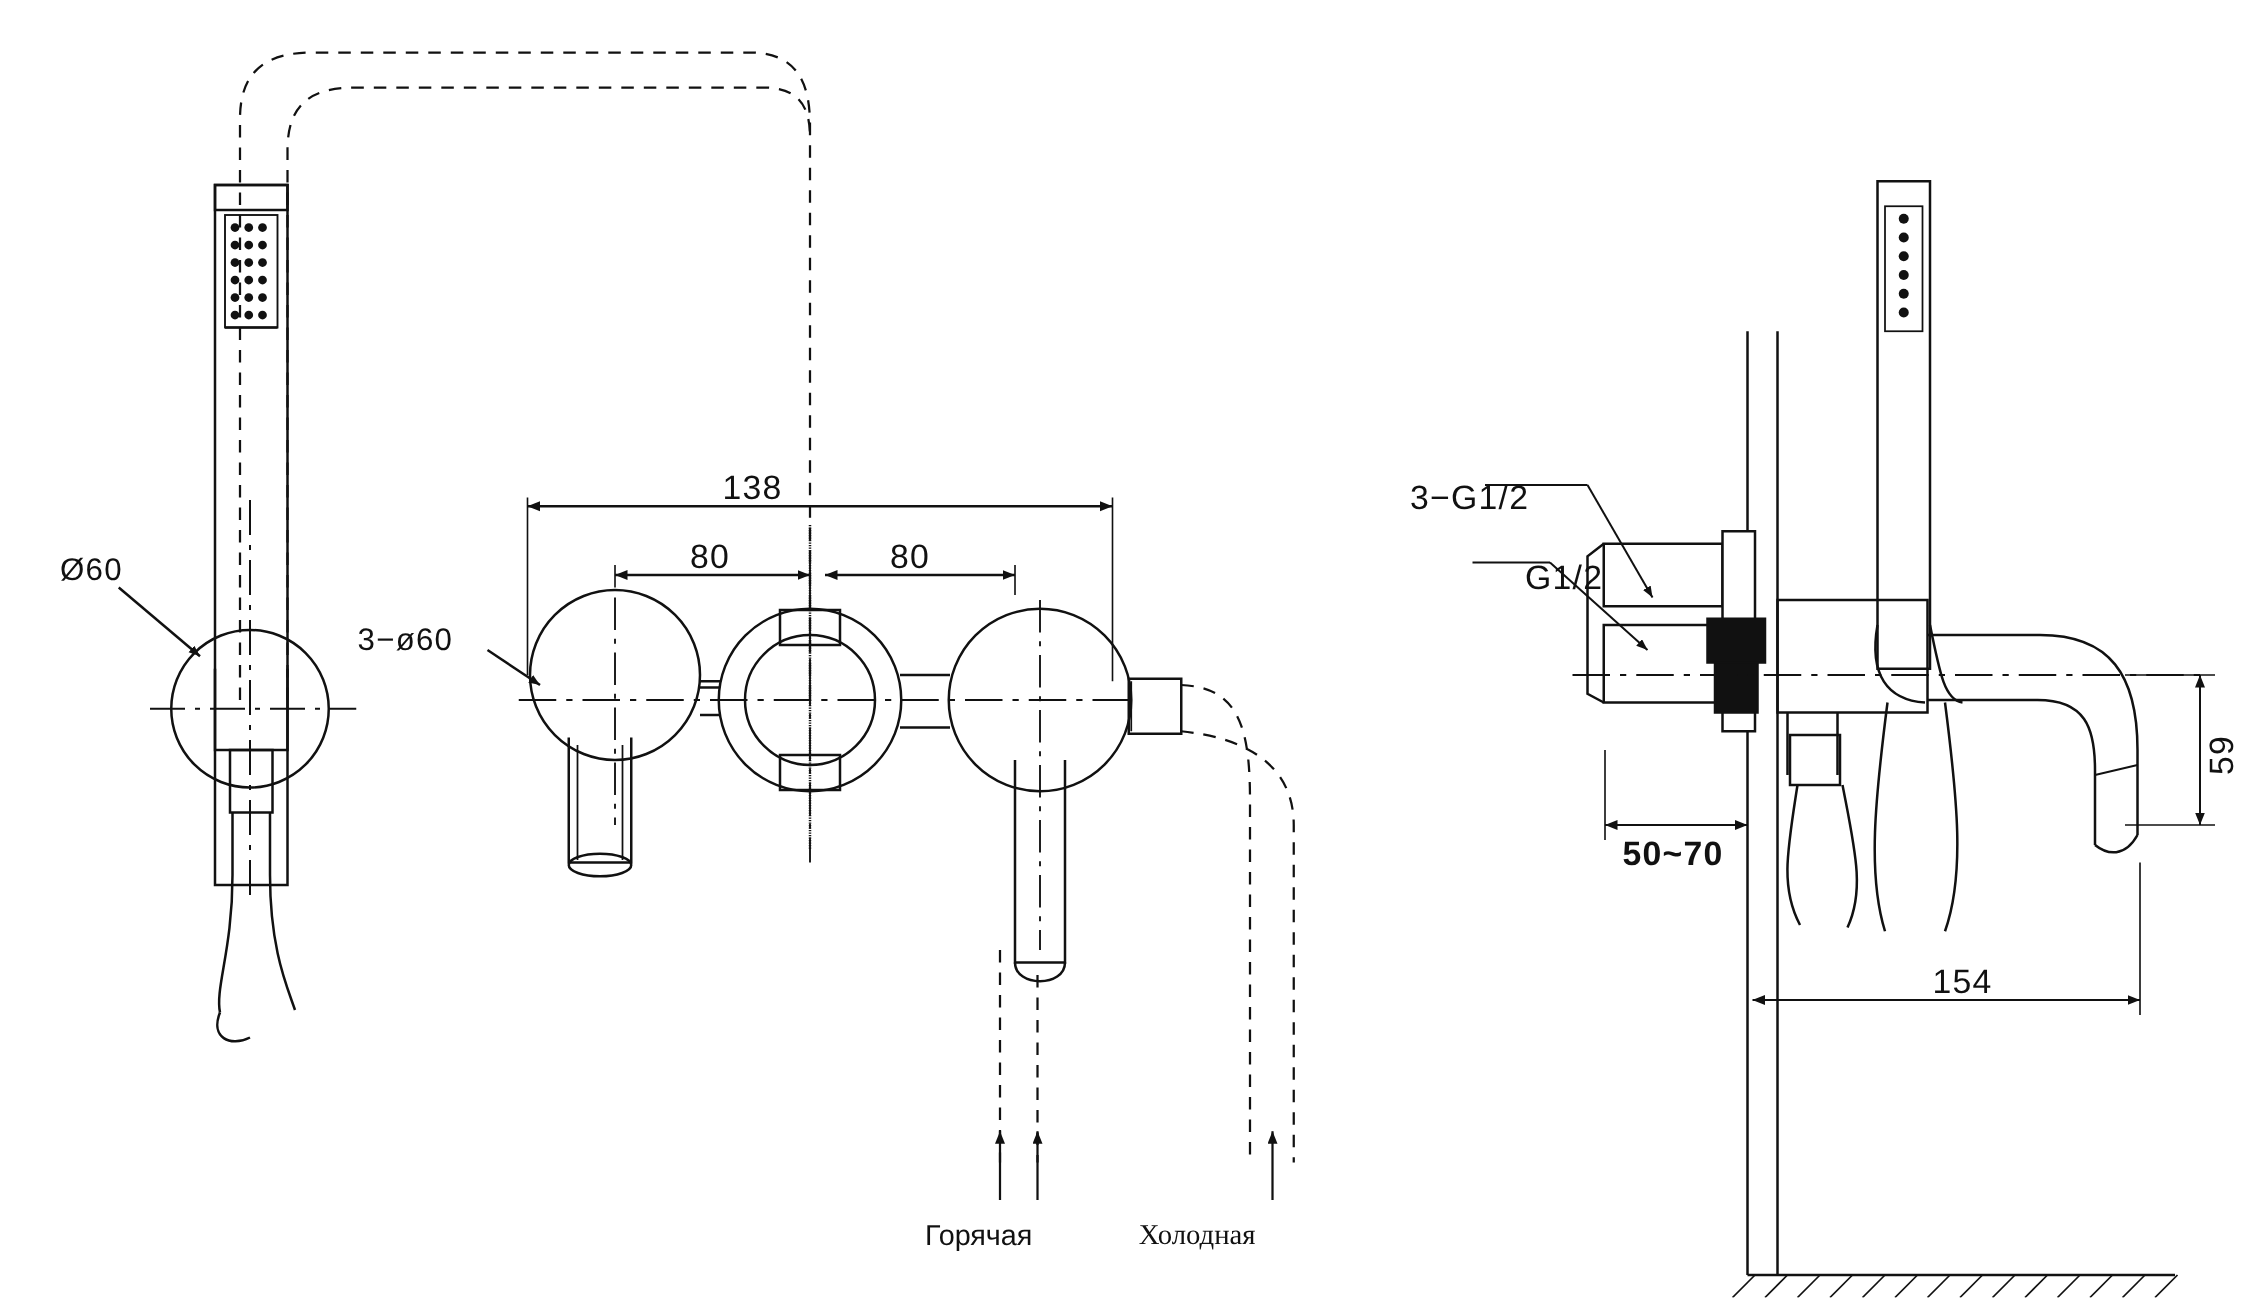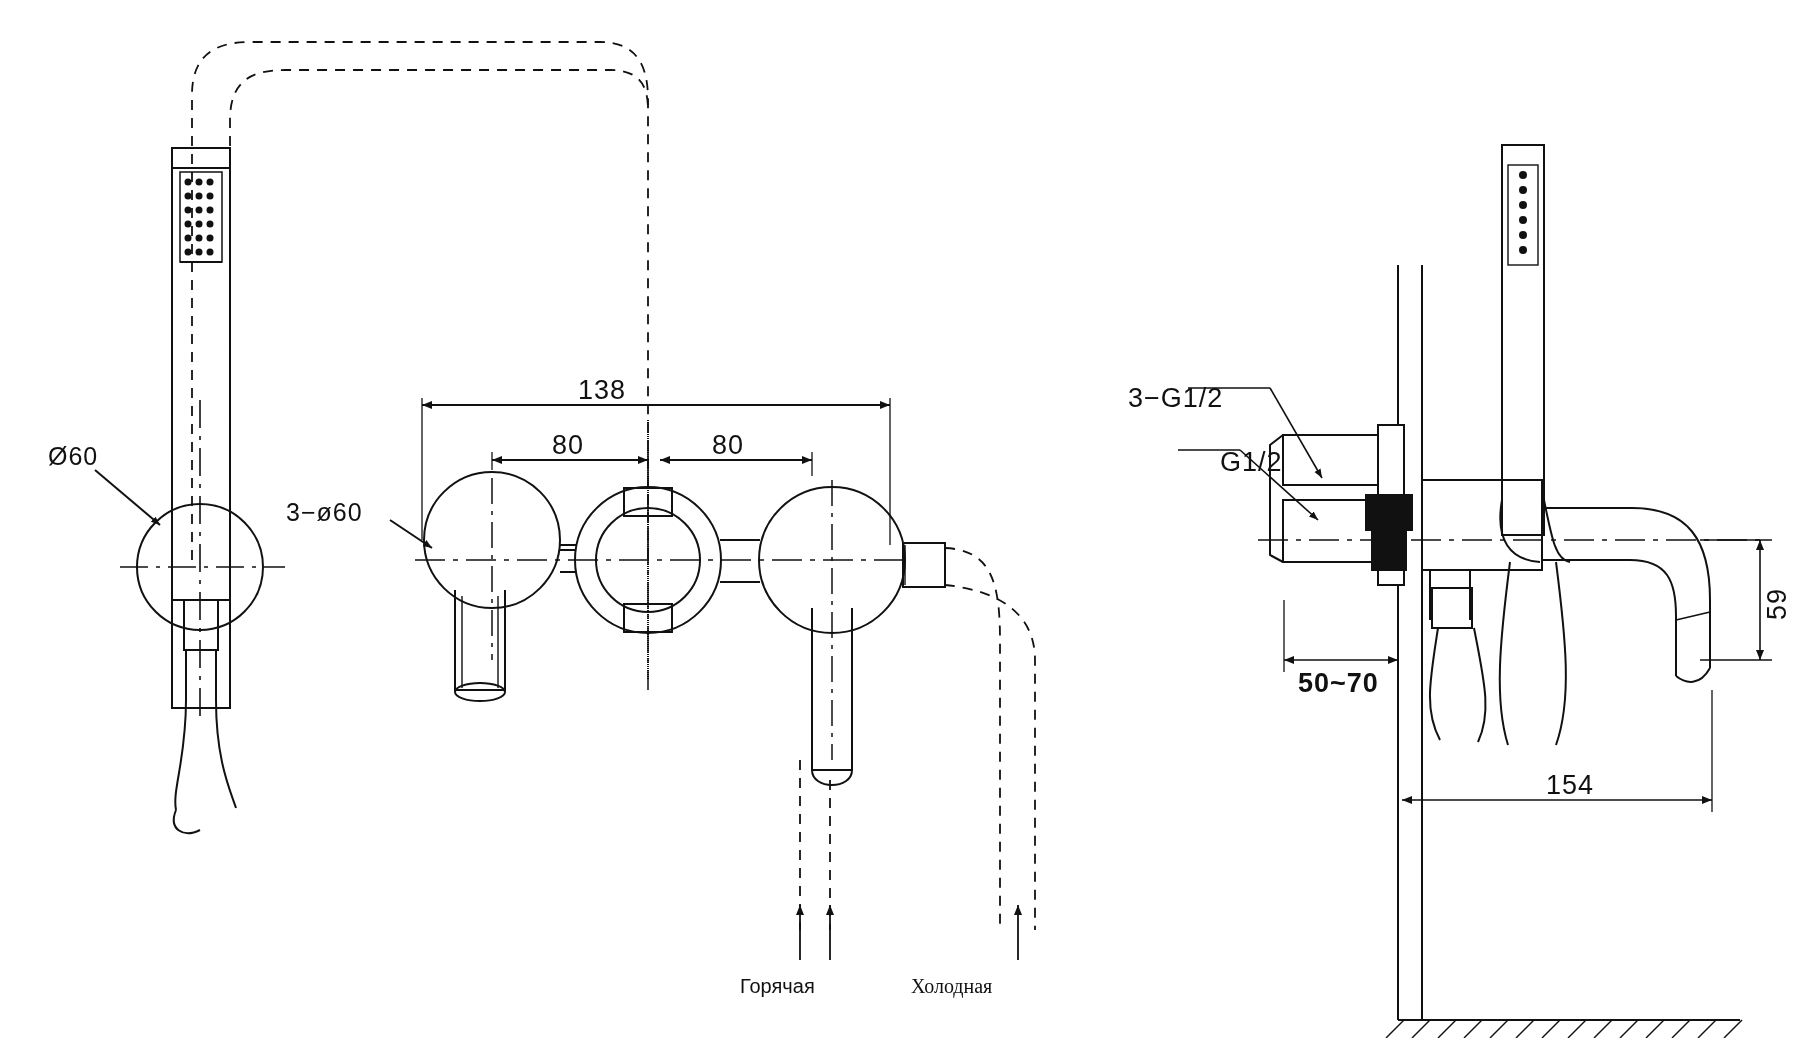--- a/index.html
+++ b/index.html
@@ -11,21 +11,21 @@
     font-family:"Liberation Sans",sans-serif;
     font-size:25px;
     color:#111;
     white-space:nowrap;
     letter-spacing:1px;
   }
   .dim-label.big{font-size:27px;}
   .flow-label{
     position:absolute;
     font-family:"Liberation Sans",sans-serif;
-    font-size:20px;
+    font-size:23px;
     color:#111;
     white-space:nowrap;
   }
   .rot{
     transform:rotate(-90deg);
     transform-origin:left top;
   }
 </style>
 </head>
 <body>

